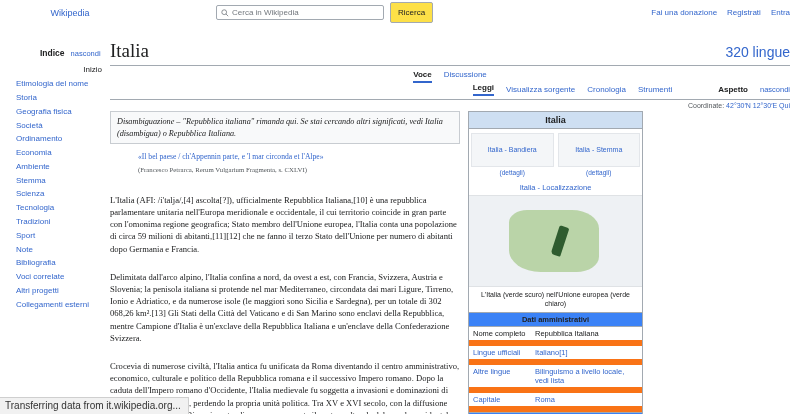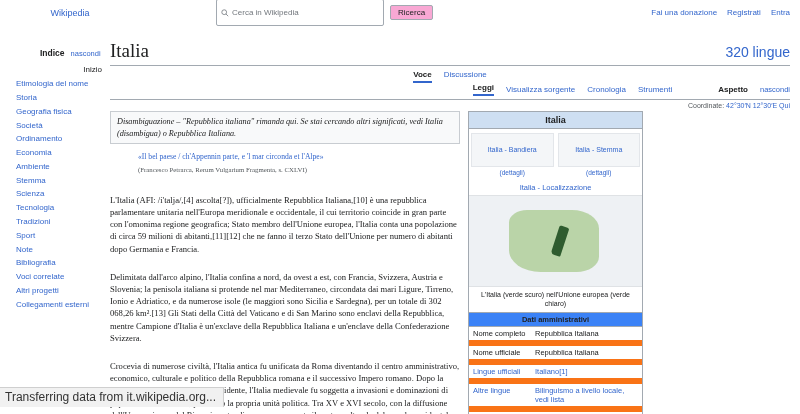--- a/index.html
+++ b/index.html
@@ -28,38 +28,38 @@
     text-align: center;
     color: #3366cc;
     font-size: 9px;
   }
   .search-wrap {
     display: flex;
     align-items: center;
     margin-left: 78px;
   }
   .search-box {
-    width: 168px; height: 27px;
+    width: 168px; height: 15px;
     border: 1px solid #a2a9b1;
     border-radius: 2px;
     display: flex;
     align-items: center;
     padding: 0 4px;
     background: #fff;
     font-size: 8px;
     color: #72777d;
     gap: 3px;
   }
   .search-icon svg { display:block; }
   .search-btn {
     margin-left: 6px;
     border: 1px solid #a2a9b1;
     border-radius: 2px;
-    background: #f9a8d4;
-    height: 15px;
+    background: #fde047;
+    height: 21px;
     padding: 0 7px;
     font-size: 8px;
     color: #202122;
     display: flex; align-items: center;
   }
   .top-right {
     margin-left: auto;
     display: flex;
     align-items: center;
     gap: 10px;
@@ -183,25 +183,25 @@
   }
   table.ib-rows { width: 100%; border-collapse: collapse; }
   table.ib-rows td { padding: 2px 4px; vertical-align: top; border-bottom: 6px solid #f97316; }
   table.ib-rows td.k { width: 62px; color: #3366cc; }
   table.ib-rows td.k.plain { color: #202122; }
   table.ib-rows td.v { text-align: left; }
   .ctr { text-align:center; }
   
   .statusbar {
     position: absolute;
-    left: 0; bottom: 7px;
+    left: 0; bottom: 0;
     background: #f1f1f1;
     border-top: 1px solid #cfcfcf;
     border-right: 1px solid #cfcfcf;
-    font-size: 12px;
+    font-size: 10px;
     color: #333;
     padding: 2px 7px 3px 5px;
     font-family: "Liberation Sans", sans-serif;
   }
 </style>
 </head>
 <body>
 
 <div class="topbar">
   <div class="wm-logo">Wikipedia</div>
@@ -316,24 +316,20 @@
         <div class="ib-caption">L'Italia (verde scuro) nell'Unione europea (verde chiaro)</div>
 
         <div class="ib-section">Dati amministrativi</div>
         <table class="ib-rows">
           <tbody>
               <tr>
             <td class="k plain">Nome completo</td>
             <td class="v">Repubblica Italiana</td>
           </tr>
           <tr>
-            <td class="k plain">Nome ufficiale</td>
-            <td class="v">Repubblica Italiana</td>
-          </tr>
-          <tr>
             <td class="k">Lingue ufficiali</td>
             <td class="v lnk">Italiano[1]</td>
           </tr>
           <tr>
             <td class="k">Altre lingue</td>
             <td class="v lnk">Bilinguismo a livello locale, vedi lista</td>
           </tr>
           <tr>
             <td class="k">Capitale</td>
             <td class="v lnk ctr">Roma</td>

